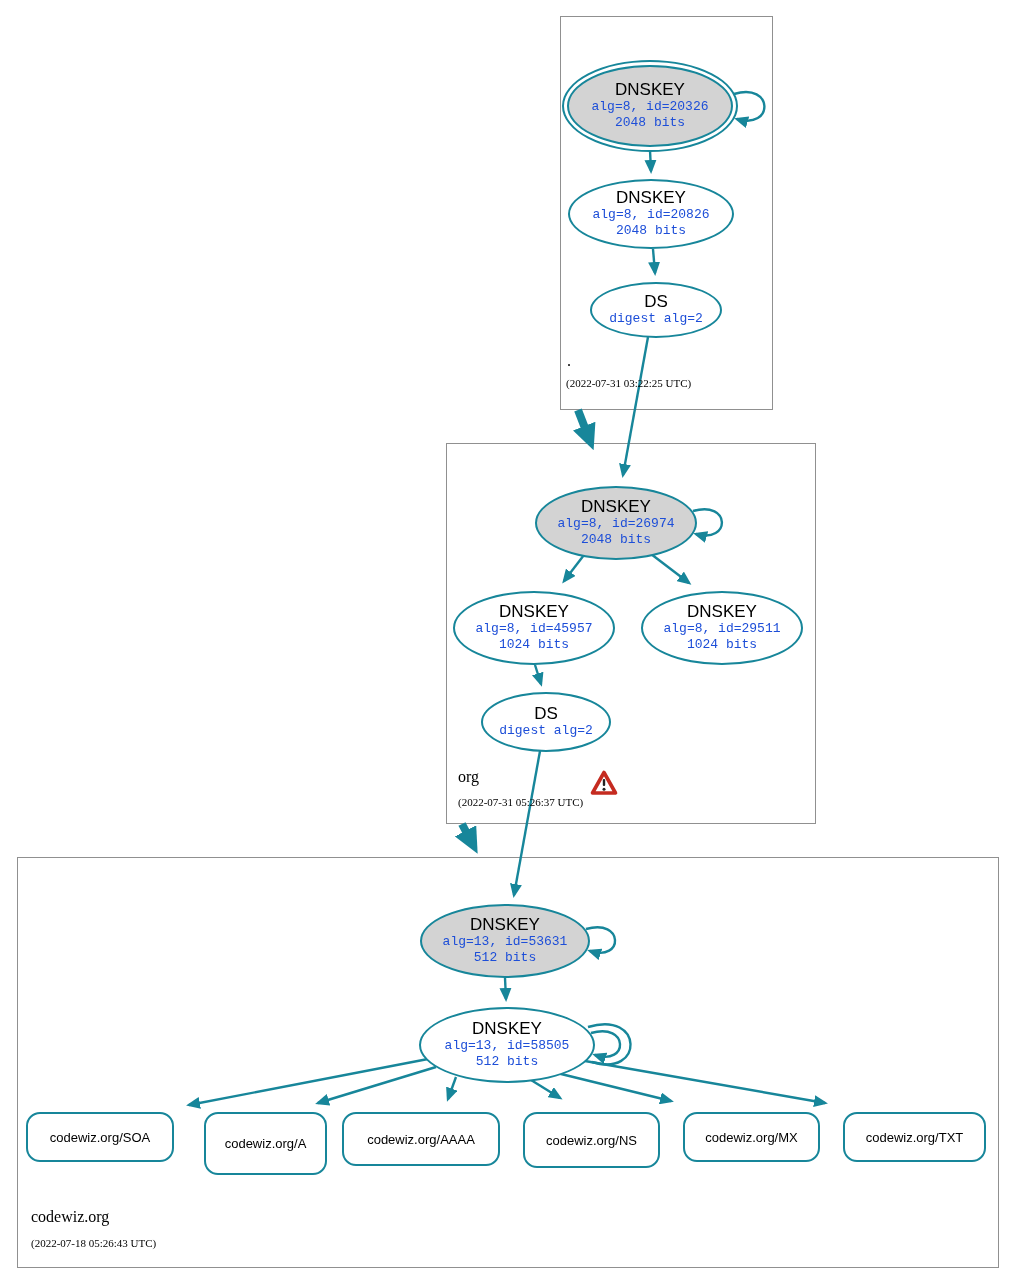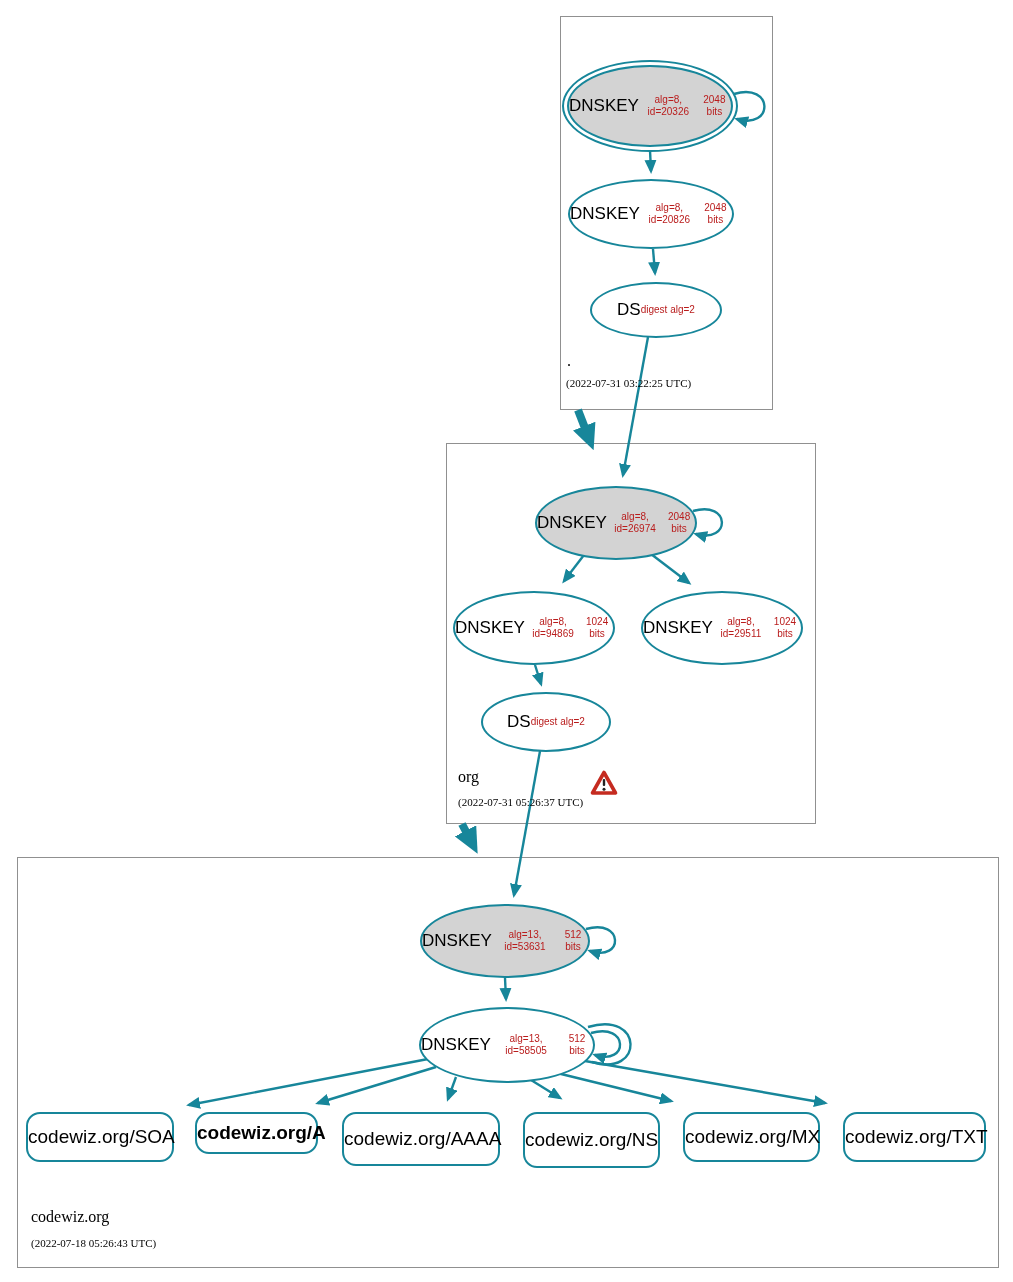--- a/index.html
+++ b/index.html
@@ -18,21 +18,21 @@
   .edges{
     position:absolute;left:0;top:0;width:1013px;height:1282px;
     pointer-events:none;
   }
   .node{
     position:absolute;
     box-sizing:border-box;
     border:2.5px solid #17869a;
     border-radius:50%;
     background:#ffffff;
-    display:flex;flex-direction:row;align-items:center;justify-content:center;
+    display:flex;flex-direction:column;align-items:center;justify-content:center;
     text-align:center;
     z-index:3;
   }
   .node.sep{background:#d3d3d3;}
   .ring{
     position:absolute;
     box-sizing:border-box;
     border:2.5px solid #17869a;
     border-radius:50%;
     background:transparent;
@@ -40,32 +40,32 @@
   }
   .ring .node{
     position:absolute;left:3px;top:3px;right:3px;bottom:3px;
     width:auto;height:auto;
   }
   .node .title{
     font-family:"Liberation Sans", sans-serif;
     font-size:17px;color:#000;line-height:1.05;
   }
   .node .detail{
-    font-family:Liberation Sans, sans-serif;
-    font-size:10px;color:#b91c1c;line-height:1.2;
+    font-family:Liberation Mono, monospace;
+    font-size:13px;color:#1d4ed8;line-height:1.2;
   }
   .rrset{
     position:absolute;
     box-sizing:border-box;
     border:2.5px solid #17869a;
     border-radius:14px;
     background:#ffffff;
-    display:flex;align-items:center;justify-content:flex-start;
+    display:flex;align-items:center;justify-content:center;
     font-family:"Liberation Sans", sans-serif;
-    font-size:19px;color:#000;
+    font-size:13px;color:#000;
     z-index:3;
   }
   .zone-name{
     position:absolute;
     font-family:"Liberation Serif", serif;
     font-size:16px;color:#000;z-index:4;
   }
   .zone-ts{
     position:absolute;
     font-family:"Liberation Serif", serif;
@@ -144,21 +144,21 @@
   </div>
 
   <div class="node sep" style="left:535px;top:486px;width:162px;height:74px;">
     <span class="title">DNSKEY</span>
     <span class="detail">alg=8, id=26974</span>
     <span class="detail">2048 bits</span>
   </div>
 
   <div class="node" style="left:453px;top:591px;width:162px;height:74px;">
     <span class="title">DNSKEY</span>
-    <span class="detail">alg=8, id=94869</span>
+    <span class="detail">alg=8, id=45957</span>
     <span class="detail">1024 bits</span>
   </div>
 
   <div class="node" style="left:641px;top:591px;width:162px;height:74px;">
     <span class="title">DNSKEY</span>
     <span class="detail">alg=8, id=29511</span>
     <span class="detail">1024 bits</span>
   </div>
 
   <div class="node" style="left:481px;top:692px;width:130px;height:60px;">
@@ -174,21 +174,21 @@
 
   <div class="node" style="left:419px;top:1007px;width:176px;height:76px;">
     <span class="title">DNSKEY</span>
     <span class="detail">alg=13, id=58505</span>
     <span class="detail">512 bits</span>
   </div>
 
   <div class="rrset" style="left:26px;top:1112px;width:148px;height:50px;">
     <span>codewiz.org/SOA</span>
   </div>
-  <div class="rrset" style="left:195px;top:1112px;width:123px;height:42px;font-weight:bold;">
+  <div class="rrset" style="left:204px;top:1112px;width:123px;height:63px;">
     <span>codewiz.org/A</span>
   </div>
   <div class="rrset" style="left:342px;top:1112px;width:158px;height:54px;">
     <span>codewiz.org/AAAA</span>
   </div>
   <div class="rrset" style="left:523px;top:1112px;width:137px;height:56px;">
     <span>codewiz.org/NS</span>
   </div>
   <div class="rrset" style="left:683px;top:1112px;width:137px;height:50px;">
     <span>codewiz.org/MX</span>

